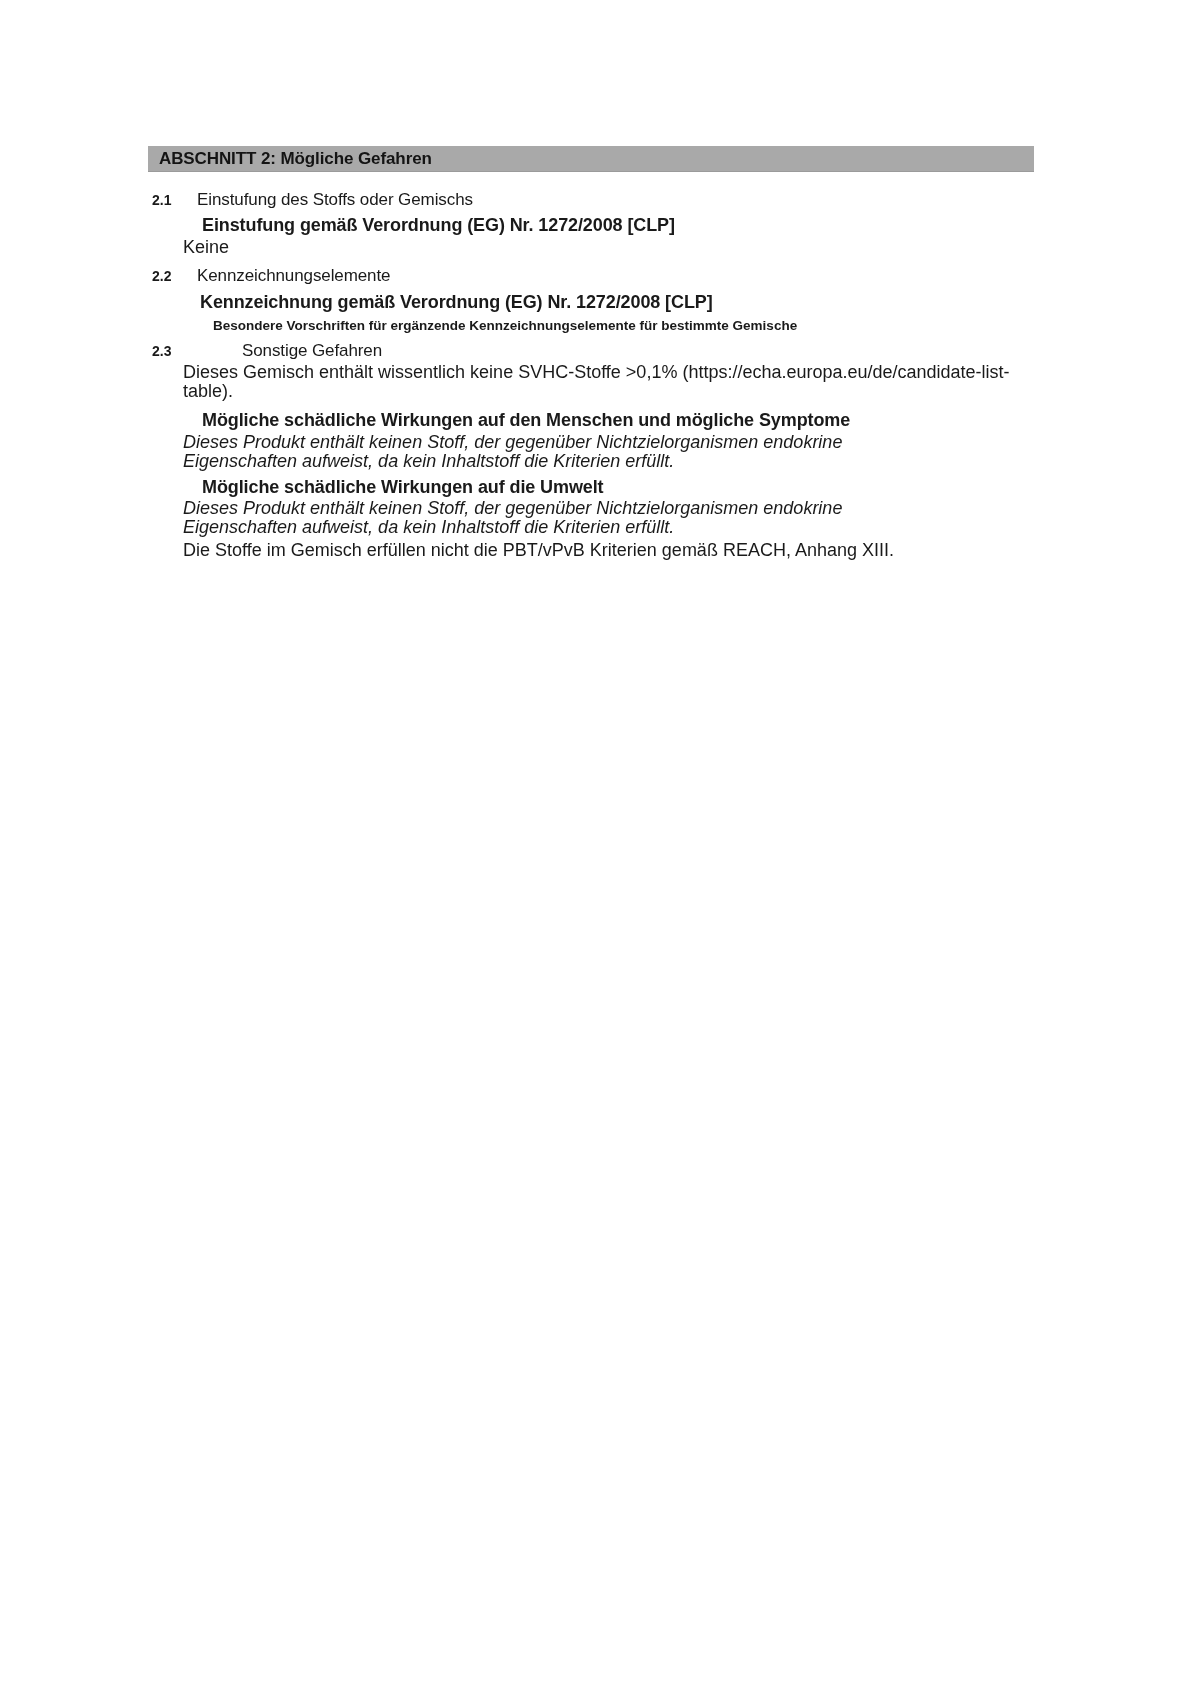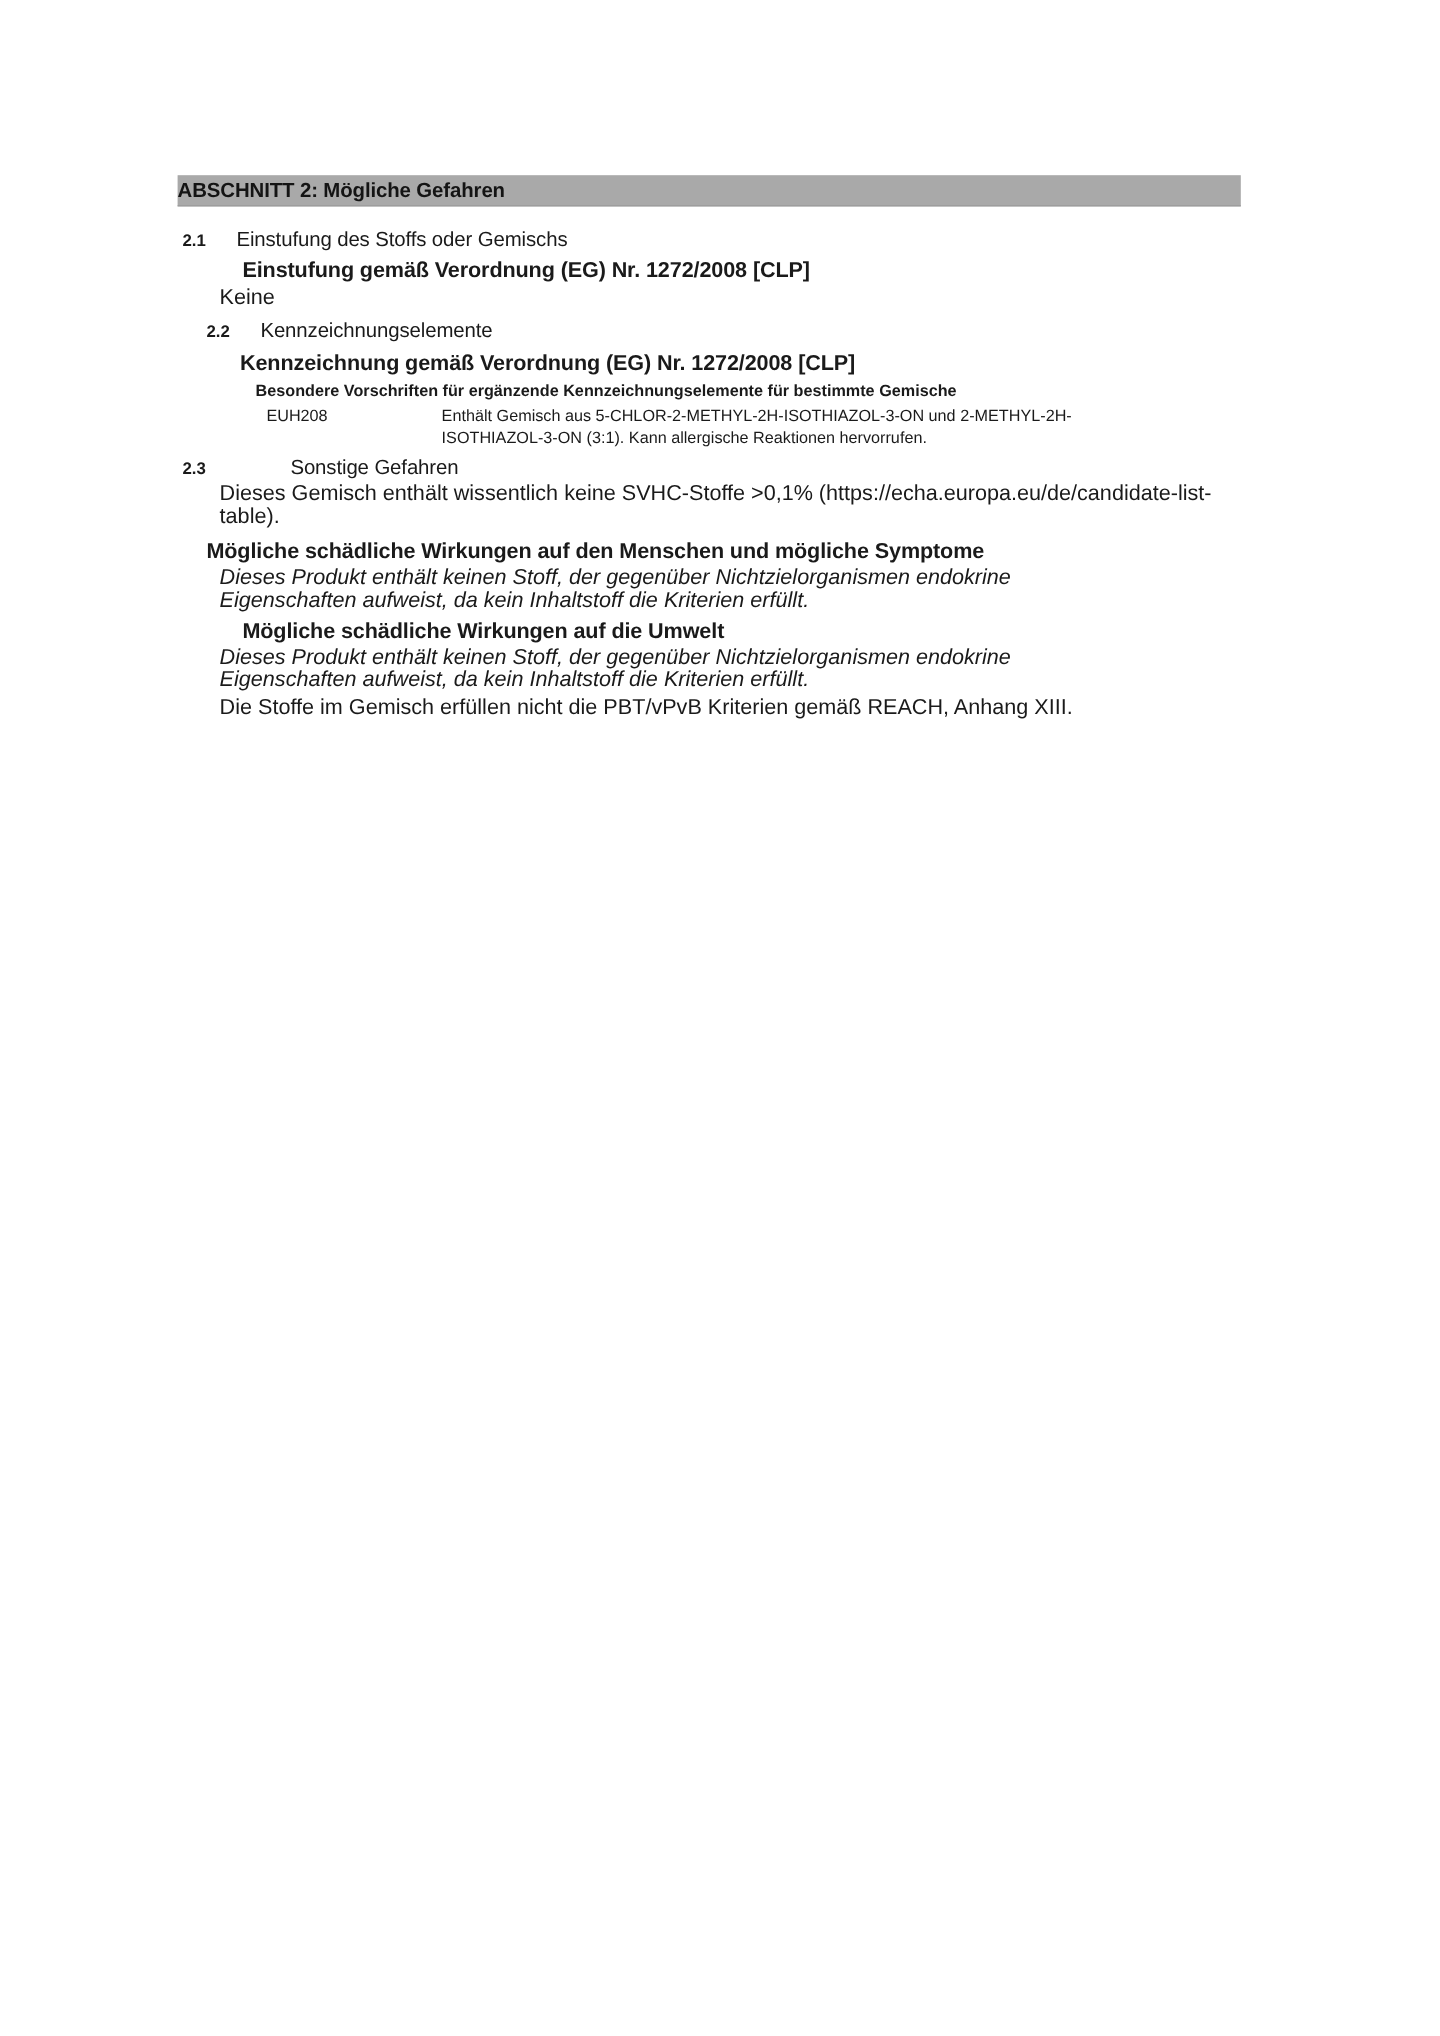--- a/index.html
+++ b/index.html
@@ -19,20 +19,21 @@
   
   .section-bar {
     position: absolute;
     left: 148px;
     top: 146px;
     width: 886px;
     height: 26px;
     background: #a9a9a9;
     border-bottom: 1px solid #9b9b9b;
     box-sizing: border-box;
+    padding-left: 11px;
     font-size: 17px;
     font-weight: bold;
     line-height: 25px;
     letter-spacing: -0.1px;
     color: #141414;
     white-space: nowrap;
   }
   
   .content {
     position: absolute;
@@ -86,21 +87,21 @@
     width: 545px;
   }
   .para {
     width: 742px;
     font-style: italic;
   }
   .mt-1 { margin-top: 1px; }
   .mt-2 { margin-top: 2px; margin-left: 48px; }
   .mt-3 { margin-top: 3px; }
   .mt-4 { margin-top: 4px; gap: 45px; }
-  .mt-7 { margin-top: 7px; margin-left: 20px; }
+  .mt-7 { margin-top: 7px; }
 </style>
 </head>
 <body>
 
 <div class="page">
 
   <div class="section-bar">ABSCHNITT 2: Mögliche Gefahren</div>
 
   <div class="content">
 
@@ -110,24 +111,20 @@
     </div>
     <div class="sub-heading mt-1">Einstufung gemäß Verordnung (EG) Nr. 1272/2008 [CLP]</div>
     <div class="body-text mt-1">Keine</div>
 
     <div class="sec-heading mt-7">
       <span class="sec-num">2.2</span>
       <span class="sec-title">Kennzeichnungselemente</span>
     </div>
     <div class="sub-heading mt-2">Kennzeichnung gemäß Verordnung (EG) Nr. 1272/2008 [CLP]</div>
     <div class="minor-heading mt-3">Besondere Vorschriften für ergänzende Kennzeichnungselemente für bestimmte Gemische</div>
-    <div class="euh-row mt-3">
-      <span class="euh-code">EUH208</span>
-      <span class="euh-text">Enthält Gemisch aus 5-CHLOR-2-METHYL-2H-ISOTHIAZOL-3-ON und 2-METHYL-2H-ISOTHIAZOL-3-ON (3:1). Kann allergische Reaktionen hervorrufen.</span>
-    </div>
 
     <div class="sec-heading mt-4">
       <span class="sec-num">2.3</span>
       <span class="sec-title">Sonstige Gefahren</span>
     </div>
     <div class="body-text">Dieses Gemisch enthält wissentlich keine SVHC-Stoffe &gt;0,1% (https://echa.europa.eu/de/candidate-list-table).</div>
     <div class="sub-heading mt-7">Mögliche schädliche Wirkungen auf den Menschen und mögliche Symptome</div>
     <div class="body-text para mt-1">Dieses Produkt enthält keinen Stoff, der gegenüber Nichtzielorganismen endokrine Eigenschaften aufweist, da kein Inhaltstoff die Kriterien erfüllt.</div>
     <div class="sub-heading mt-4">Mögliche schädliche Wirkungen auf die Umwelt</div>
     <div class="body-text para">Dieses Produkt enthält keinen Stoff, der gegenüber Nichtzielorganismen endokrine Eigenschaften aufweist, da kein Inhaltstoff die Kriterien erfüllt.</div>

